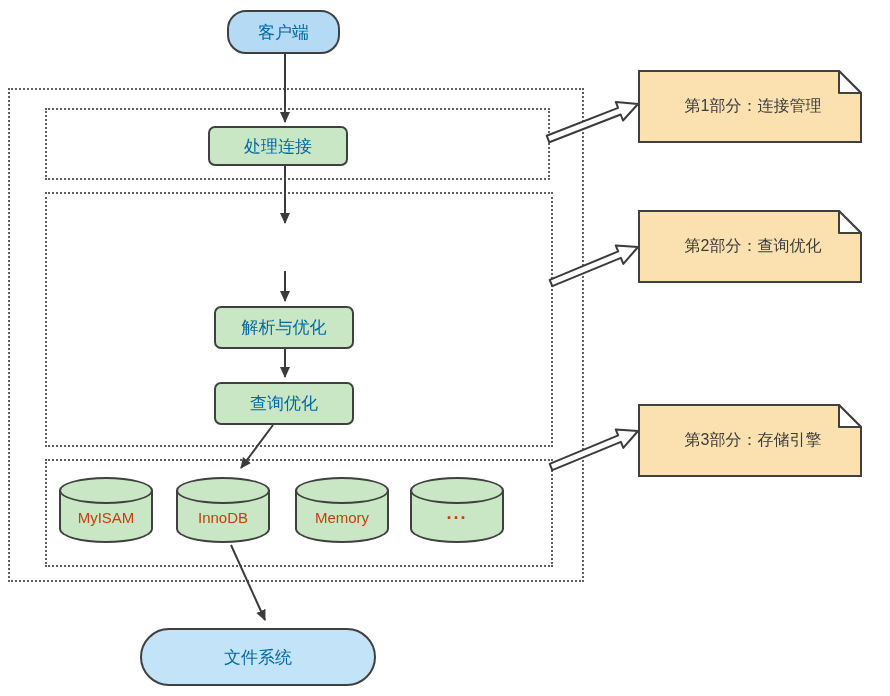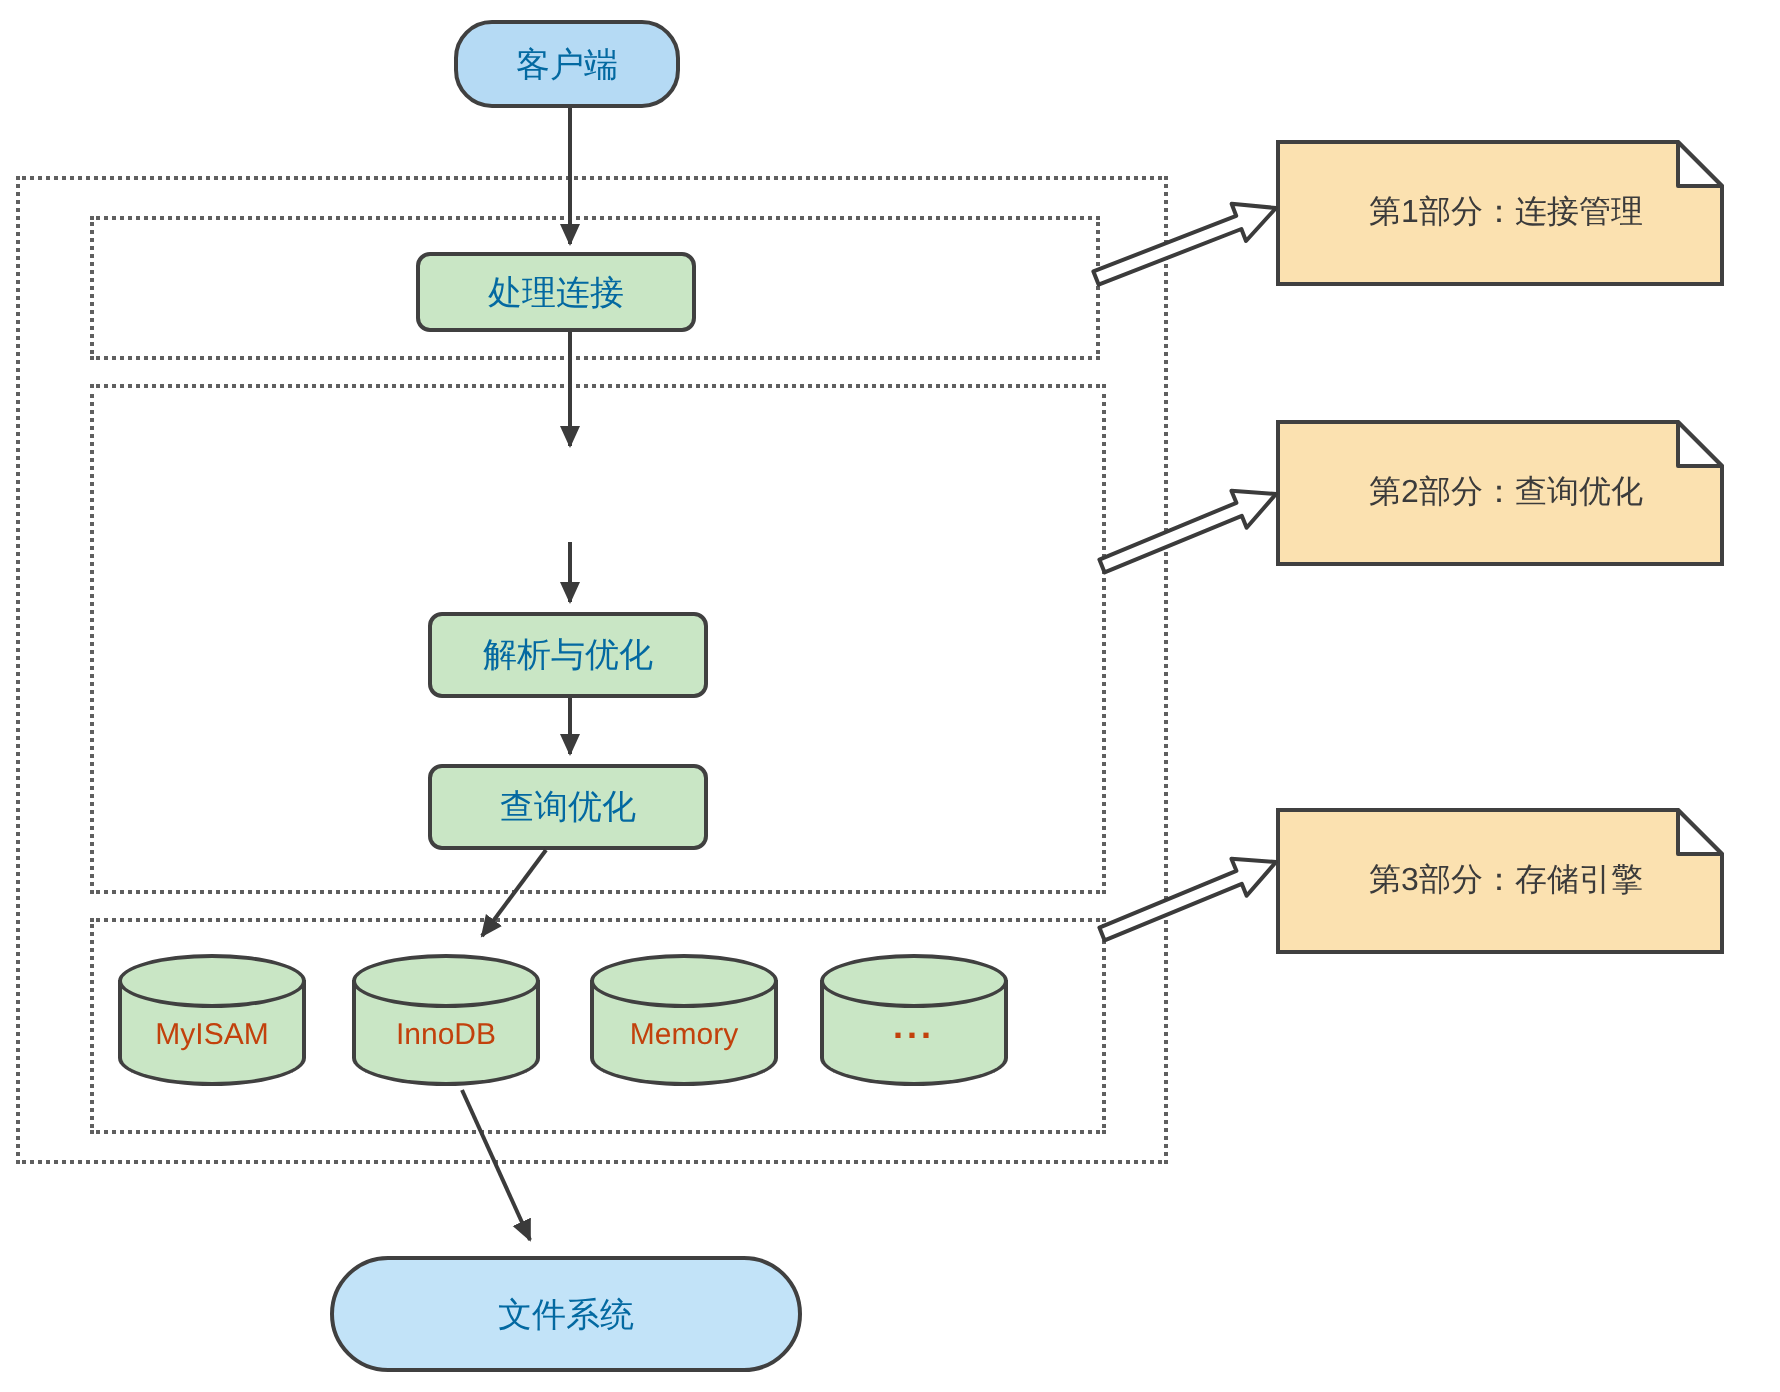--- a/index.html
+++ b/index.html
@@ -102,21 +102,21 @@
     <div class="cyl-body"></div>
     <div class="cyl-top"></div>
     <div class="cyl-label">Memory</div>
   </div>
   <div class="cyl" style="left:410px;top:477px;">
     <div class="cyl-body"></div>
     <div class="cyl-top"></div>
     <div class="cyl-label dots">...</div>
   </div>
 
-  <div class="node stadium-blue2" style="left:165px;top:628px;width:236px;height:58px;text-align:right;">
+  <div class="node stadium-blue2" style="left:140px;top:628px;width:236px;height:58px;text-align:right;">
     <span>文件系统</span>
   </div>
 
   <div class="note" style="left:638px;top:70px;">
     <svg width="224" height="73">
       <path d="M1,1 L201,1 L223,23 L223,72 L1,72 Z" fill="#fbe1b0" stroke="#404040" stroke-width="2"></path>
       <path d="M201,1 L223,23 L201,23 Z" fill="#ffffff" stroke="#404040" stroke-width="2" stroke-linejoin="round"></path>
     </svg>
     <div class="note-label">第1部分：连接管理</div>
   </div>

